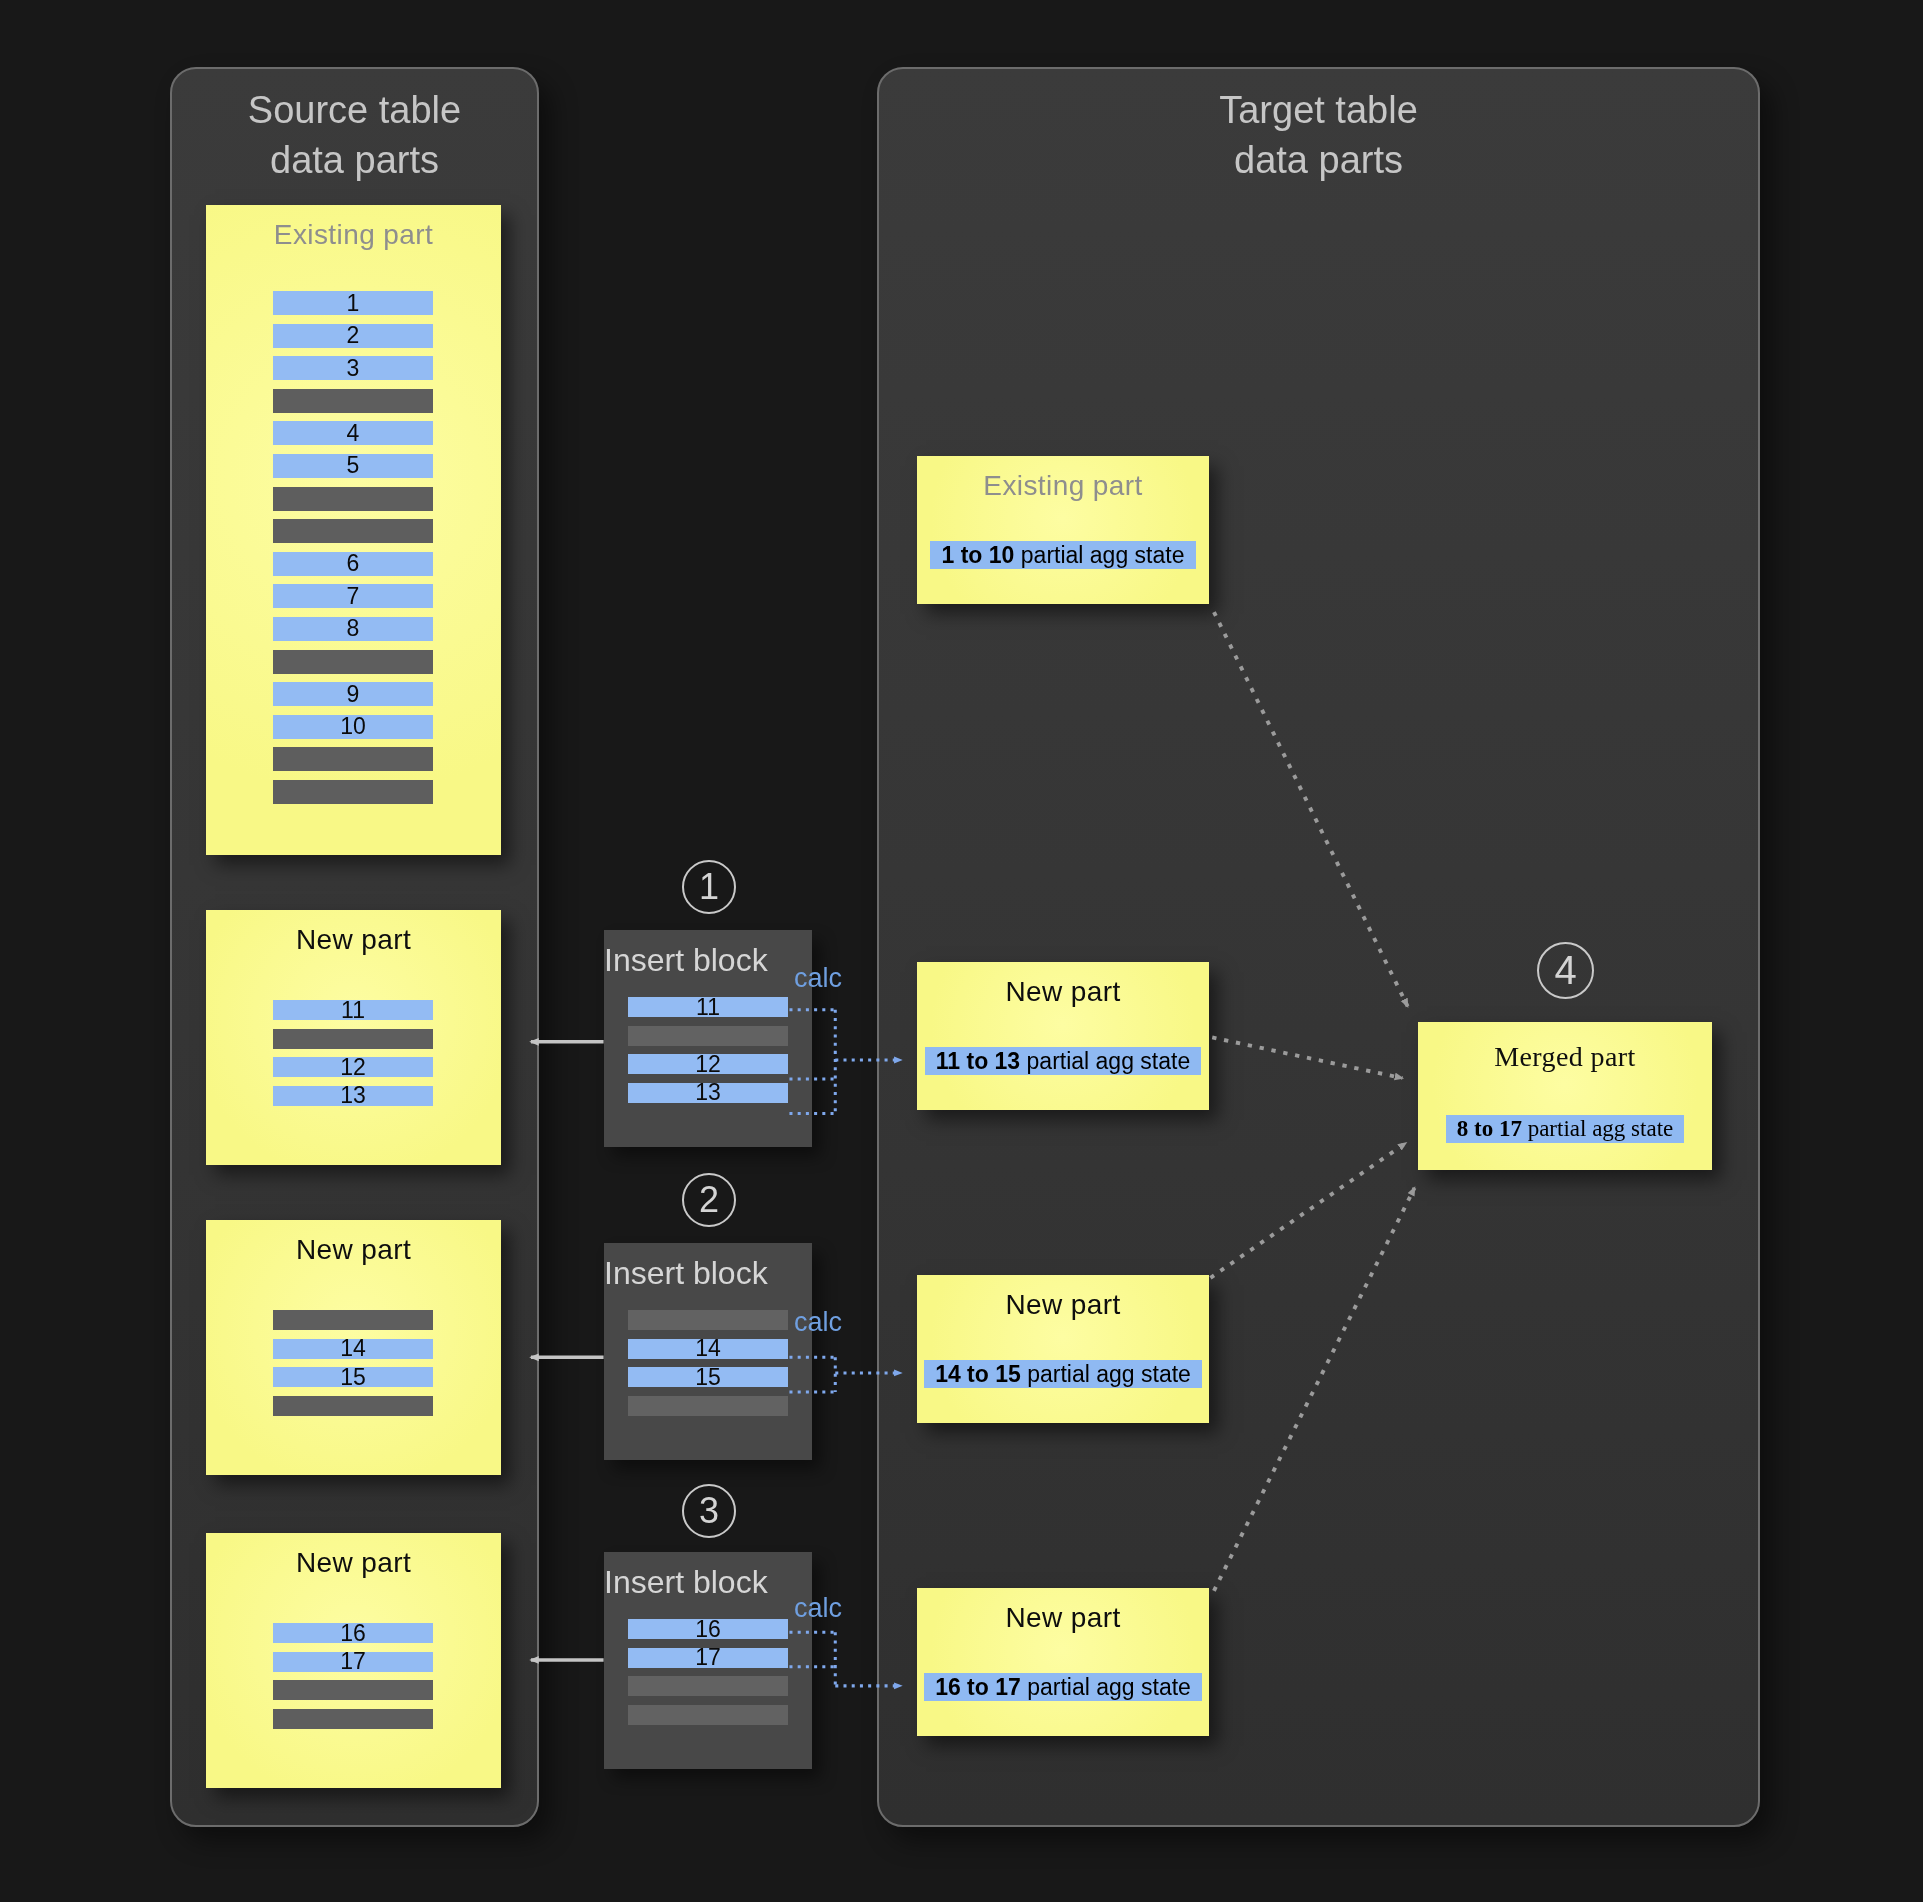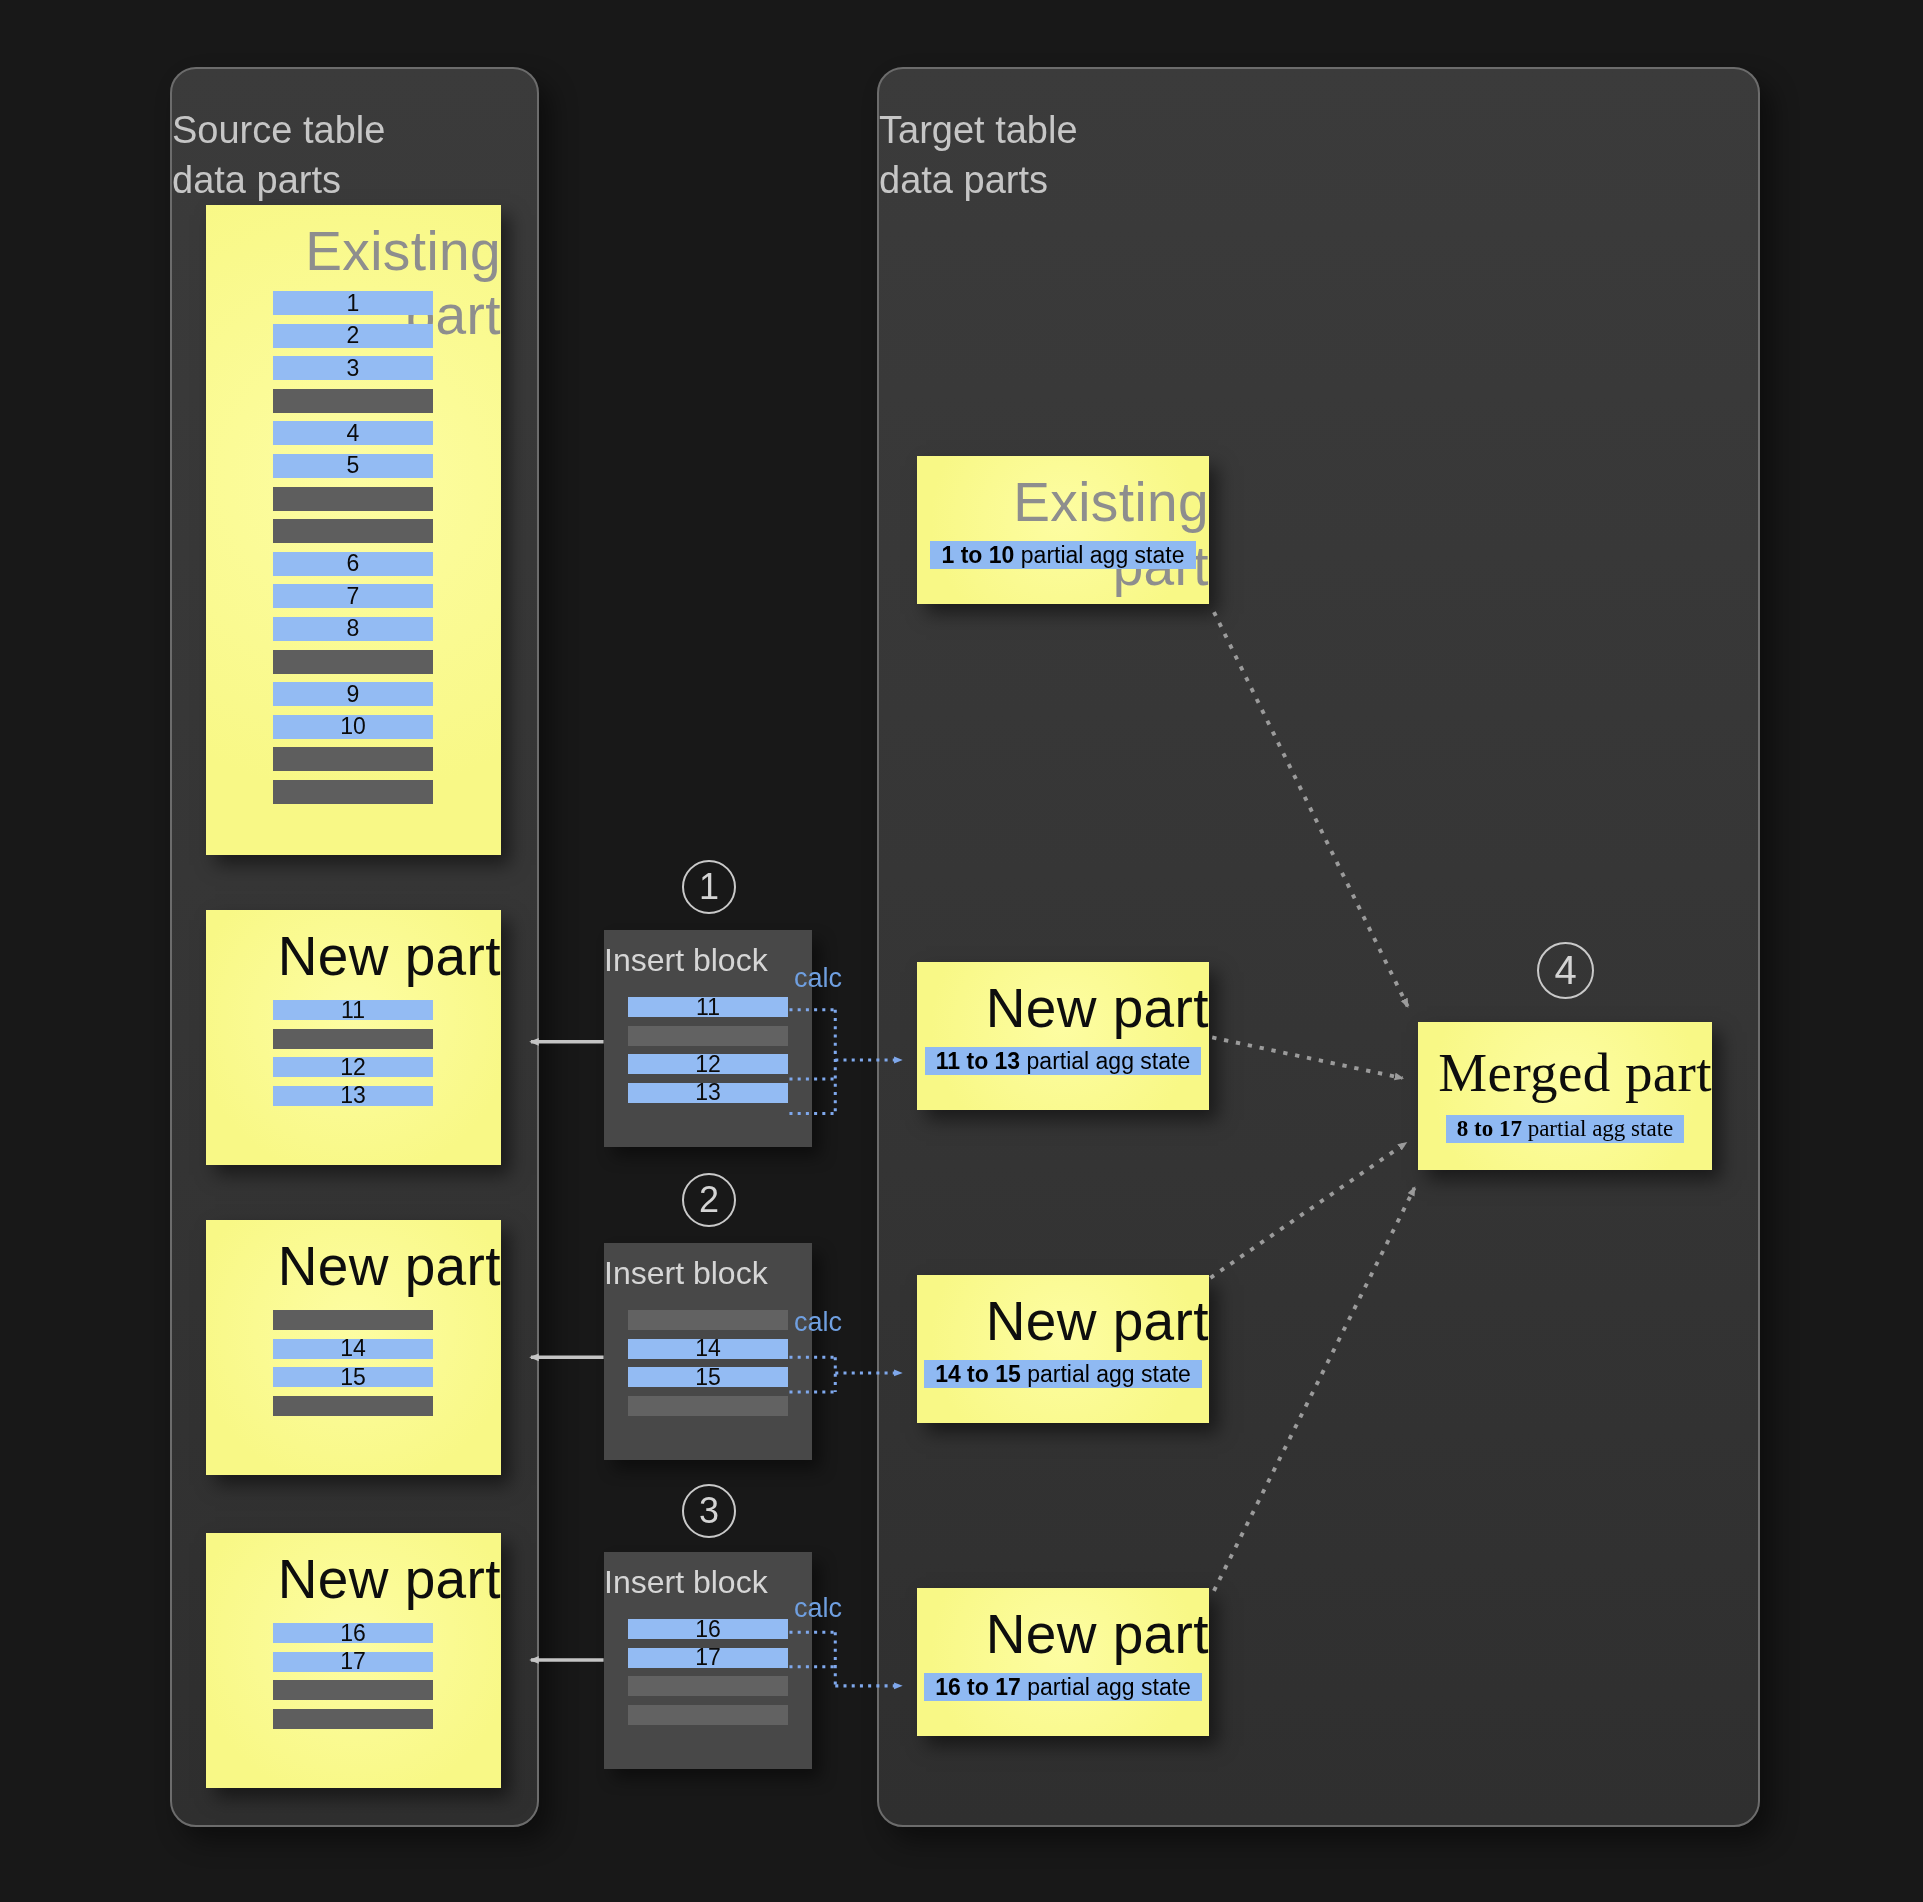--- a/index.html
+++ b/index.html
@@ -3,28 +3,28 @@
 <meta charset="utf-8">
 <style>
   html,body{margin:0;padding:0;background:#141414;}
   body{font-family:"Liberation Sans","DejaVu Sans",sans-serif;}
   #canvas{position:relative;width:1923px;height:1902px;background:#181818;overflow:hidden;}
 
   
   .panel{position:absolute;box-sizing:border-box;border:2.6px solid #6c6c6c;border-radius:26px;
          background:linear-gradient(180deg,#3b3b3b 0%,#353535 55%,#2f2f2f 100%);
          box-shadow:12px 14px 26px rgba(0,0,0,.45);}
-  .panel-title{margin-top:36px;font-size:38px;line-height:50px;color:#c6c6c6;}
+  .panel-title{margin-top:16px;text-align:center;font-size:38px;line-height:50px;color:#c6c6c6;}
 
   
   .part{position:absolute;box-sizing:border-box;
         background:radial-gradient(circle at 50% 42%,#fdfda2 0%,#f8f886 78%);
         box-shadow:8.6px 10.4px 17.3px rgba(0,0,0,.5);}
-  .part-title{position:absolute;top:14px;left:0;width:100%;text-align:right;
-              font-size:55px;letter-spacing:0.4px;}
+  .part-title{position:absolute;top:14px;left:0;width:100%;text-align:center;
+              font-size:28px;letter-spacing:0.4px;}
   .title-gray{color:#8e8e8e;}
   .title-black{color:#0e0e0e;}
 
   
   .rows{position:absolute;display:flex;flex-direction:column;gap:8.6px;}
   .row{height:20px;display:flex;align-items:center;justify-content:center;
        font-size:23px;color:#0b0b0b;}
   .row.data{background:#93bbf3;}
   .row.anon{background:#5e5e5e;}
   .part .rows{left:67px;width:160px;top:90px;}

